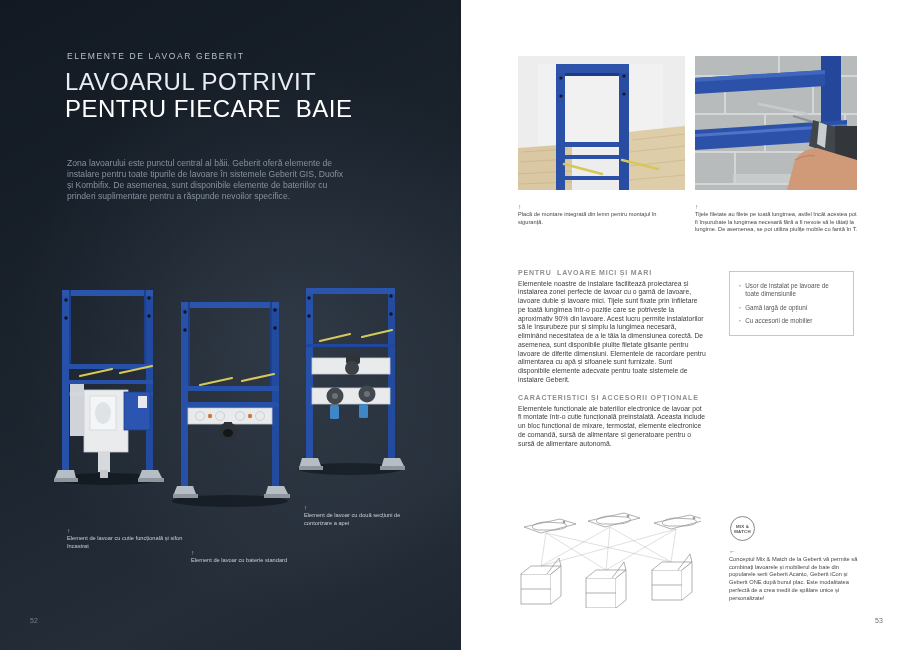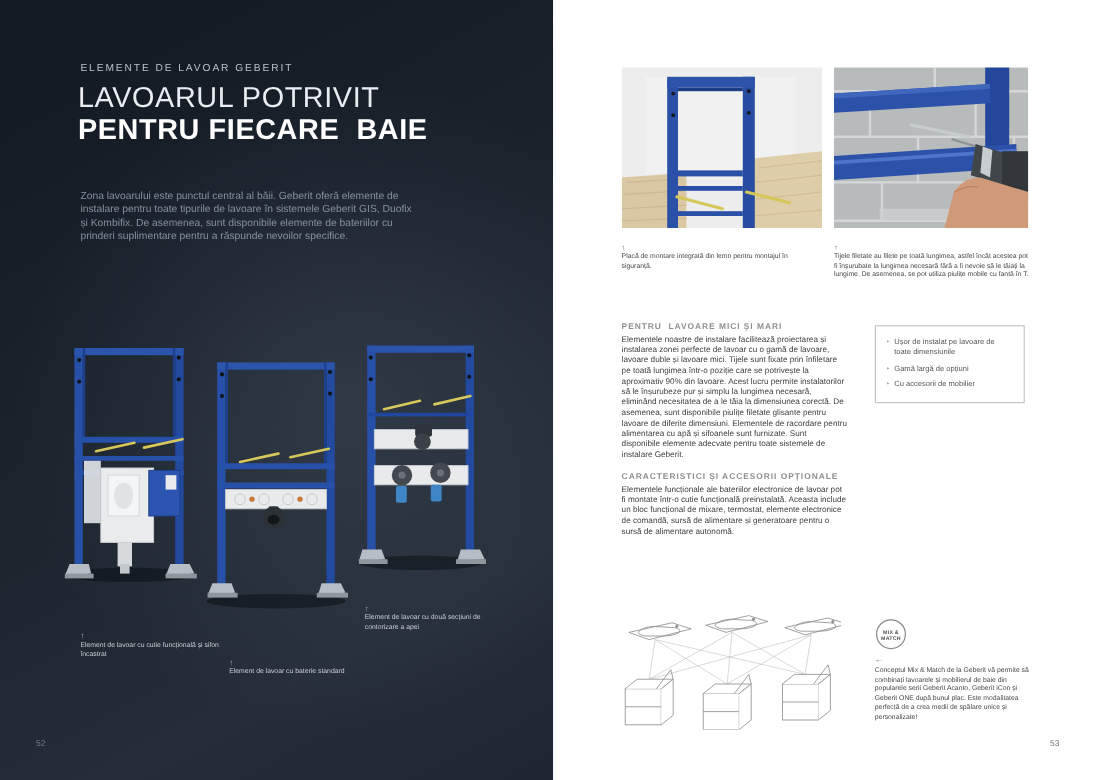--- a/index.html
+++ b/index.html
@@ -14,21 +14,21 @@
     background:
       radial-gradient(85% 60% at 62% 52%, rgba(90,104,120,0.30) 0%, rgba(90,104,120,0) 70%),
       linear-gradient(152deg, #121923 0%, #1a222c 42%, #242d38 78%, #1d2631 100%);
   }
   .eyebrow {
     position:absolute; left:67px; top:51px;
     font-size:8.5px; letter-spacing:1.6px; color:#b9c0c8;
   }
   .title { position:absolute; left:65px; top:68px; color:#f2f5f8; }
   .title-line1 { font-size:24px; font-weight:400; line-height:27px; letter-spacing:0.5px; color:#e9edf1; }
-  .title-line2 { font-size:24px; font-weight:700; line-height:27px; letter-spacing:0.5px; color:#ffffff; white-space:pre-wrap; }
+  .title-line2 { font-size:24px; font-weight:400; line-height:27px; letter-spacing:0.5px; color:#ffffff; white-space:pre-wrap; }
   .intro {
     position:absolute; left:67px; top:158px; width:280px;
     font-size:8.6px; line-height:10.9px; color:#8591a0;
   }
   .frames-art { position:absolute; left:50px; top:272px; width:355px; height:245px; }
   .dark-caption { position:absolute; color:#c7ced6; }
   .dark-caption .cap-arrow { font-size:6.5px; color:#aeb6bf; line-height:7px; margin-bottom:1px; }
   .dark-caption .cap-text { font-size:5.7px; line-height:7.6px; }
   .cap-1 { left:67px; top:527px; width:120px; }
   .cap-2 { left:191px; top:549px; width:140px; }

